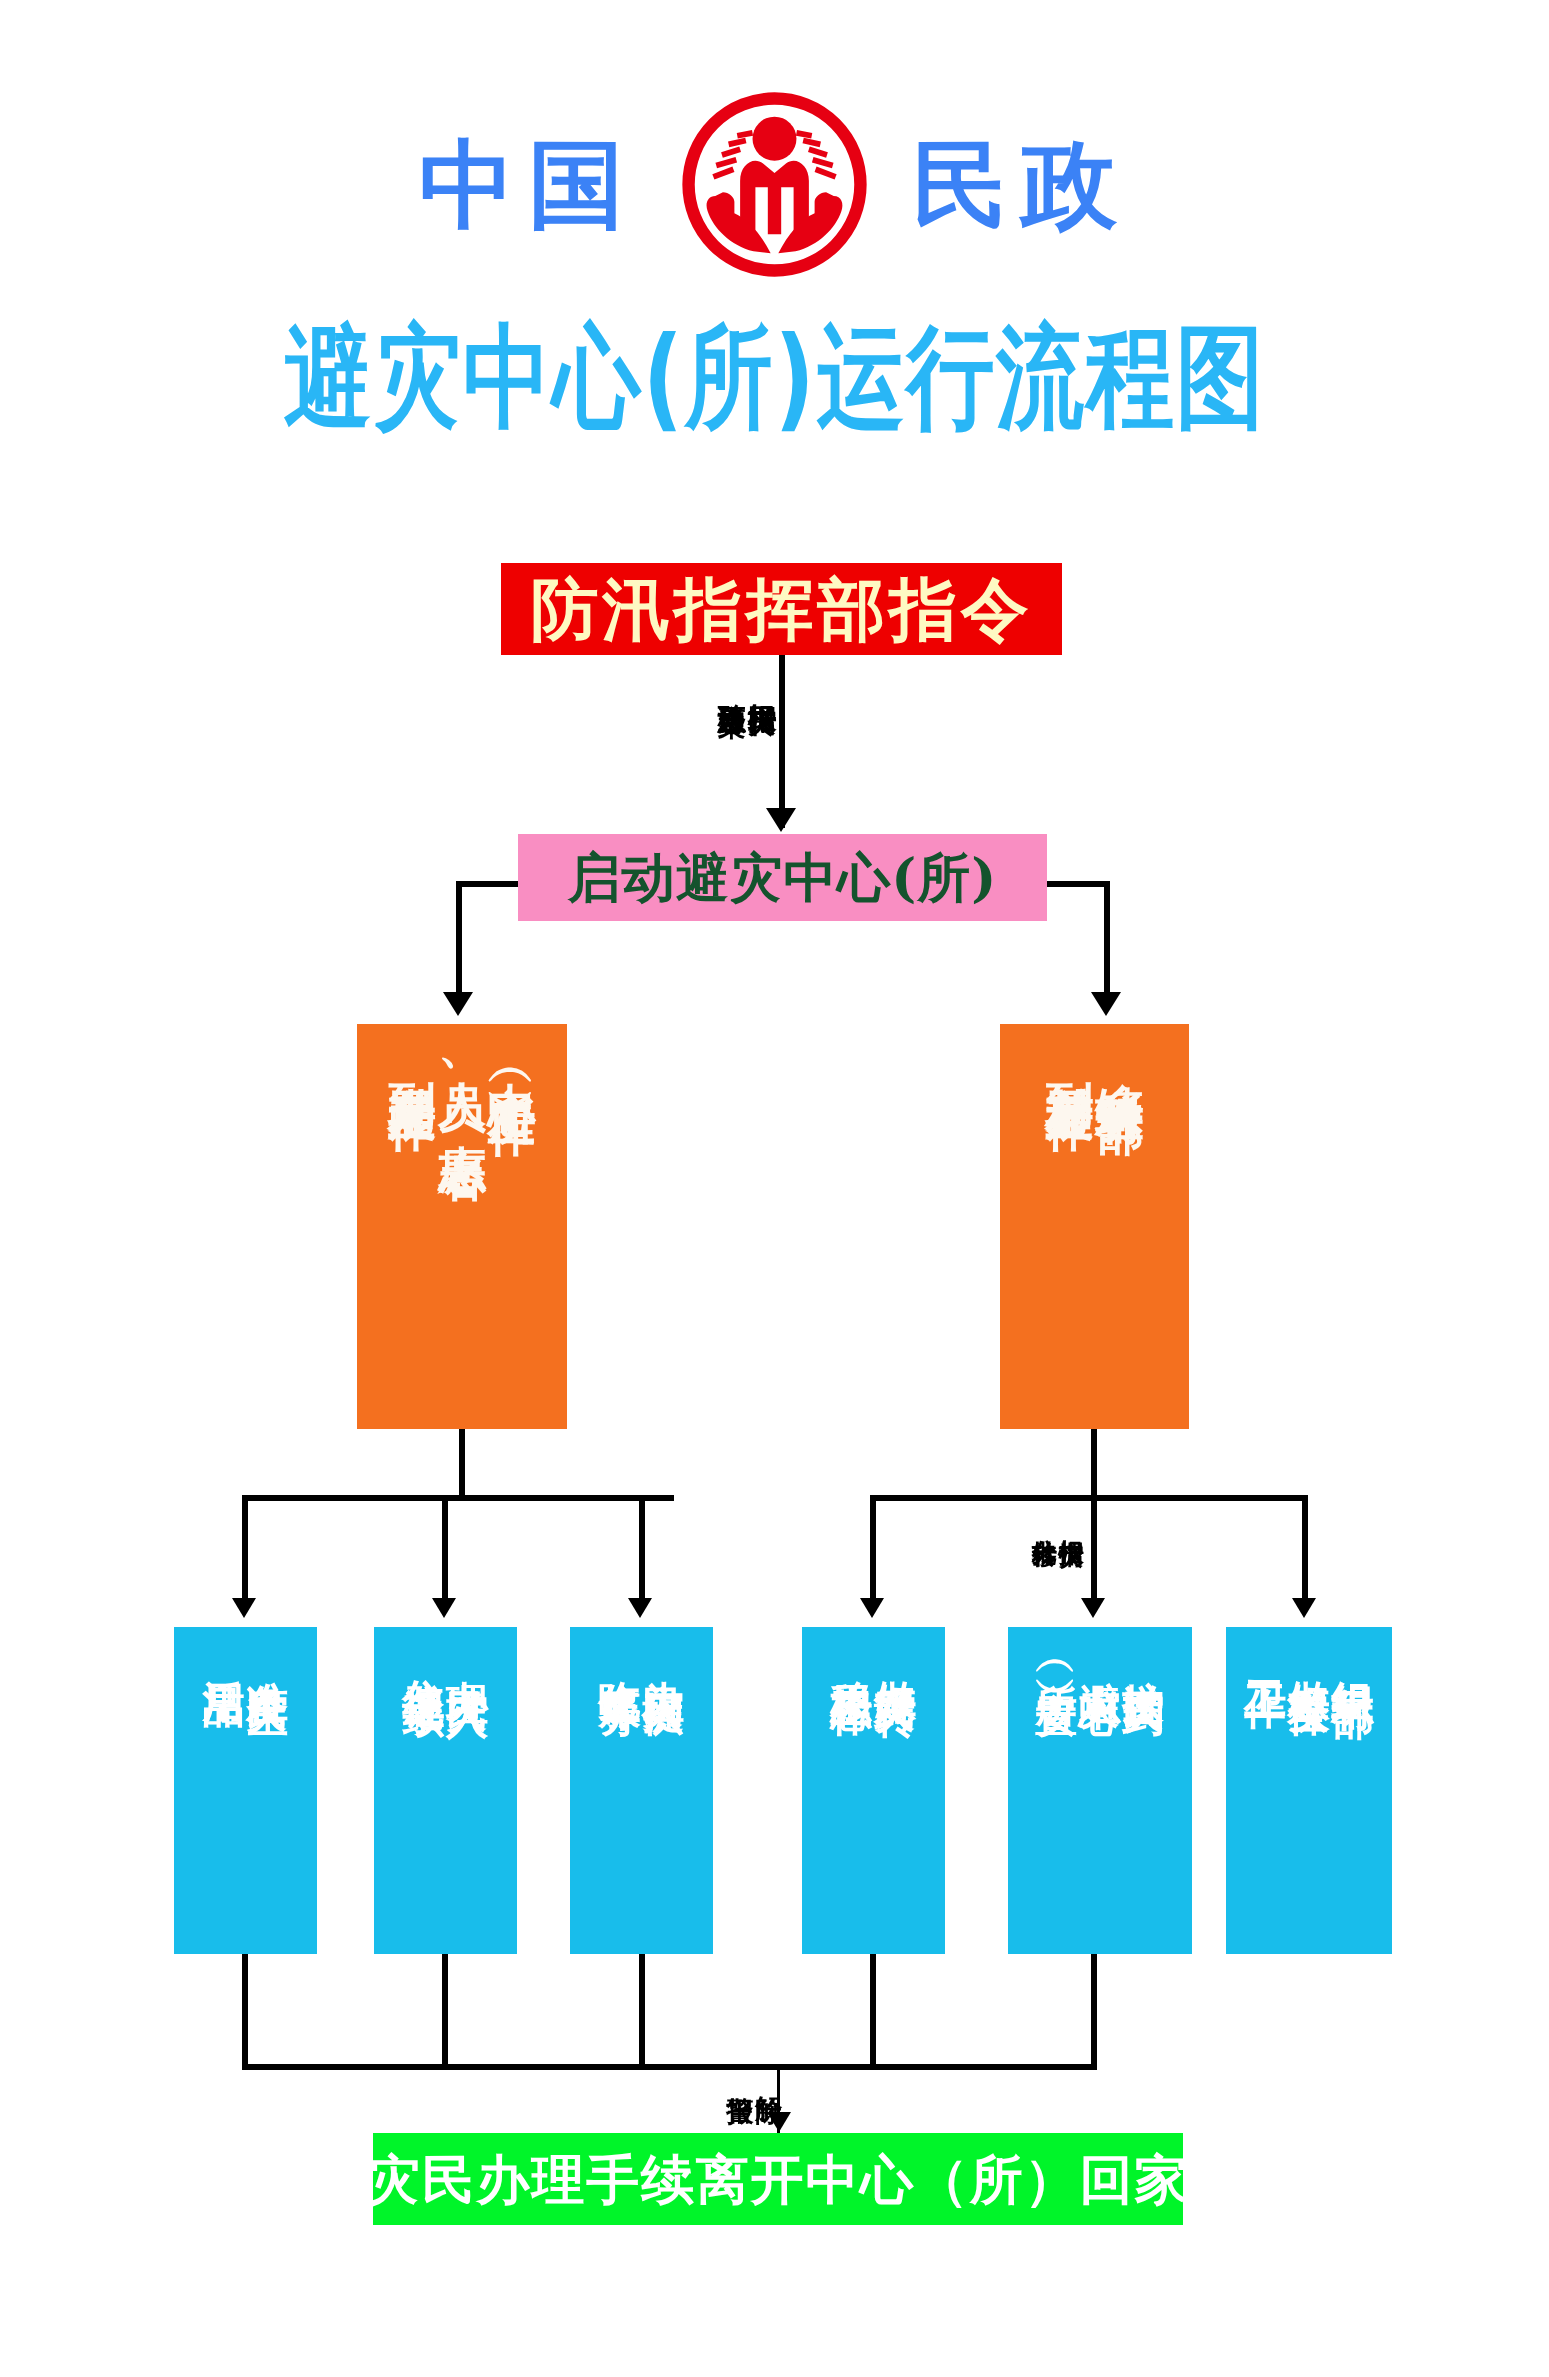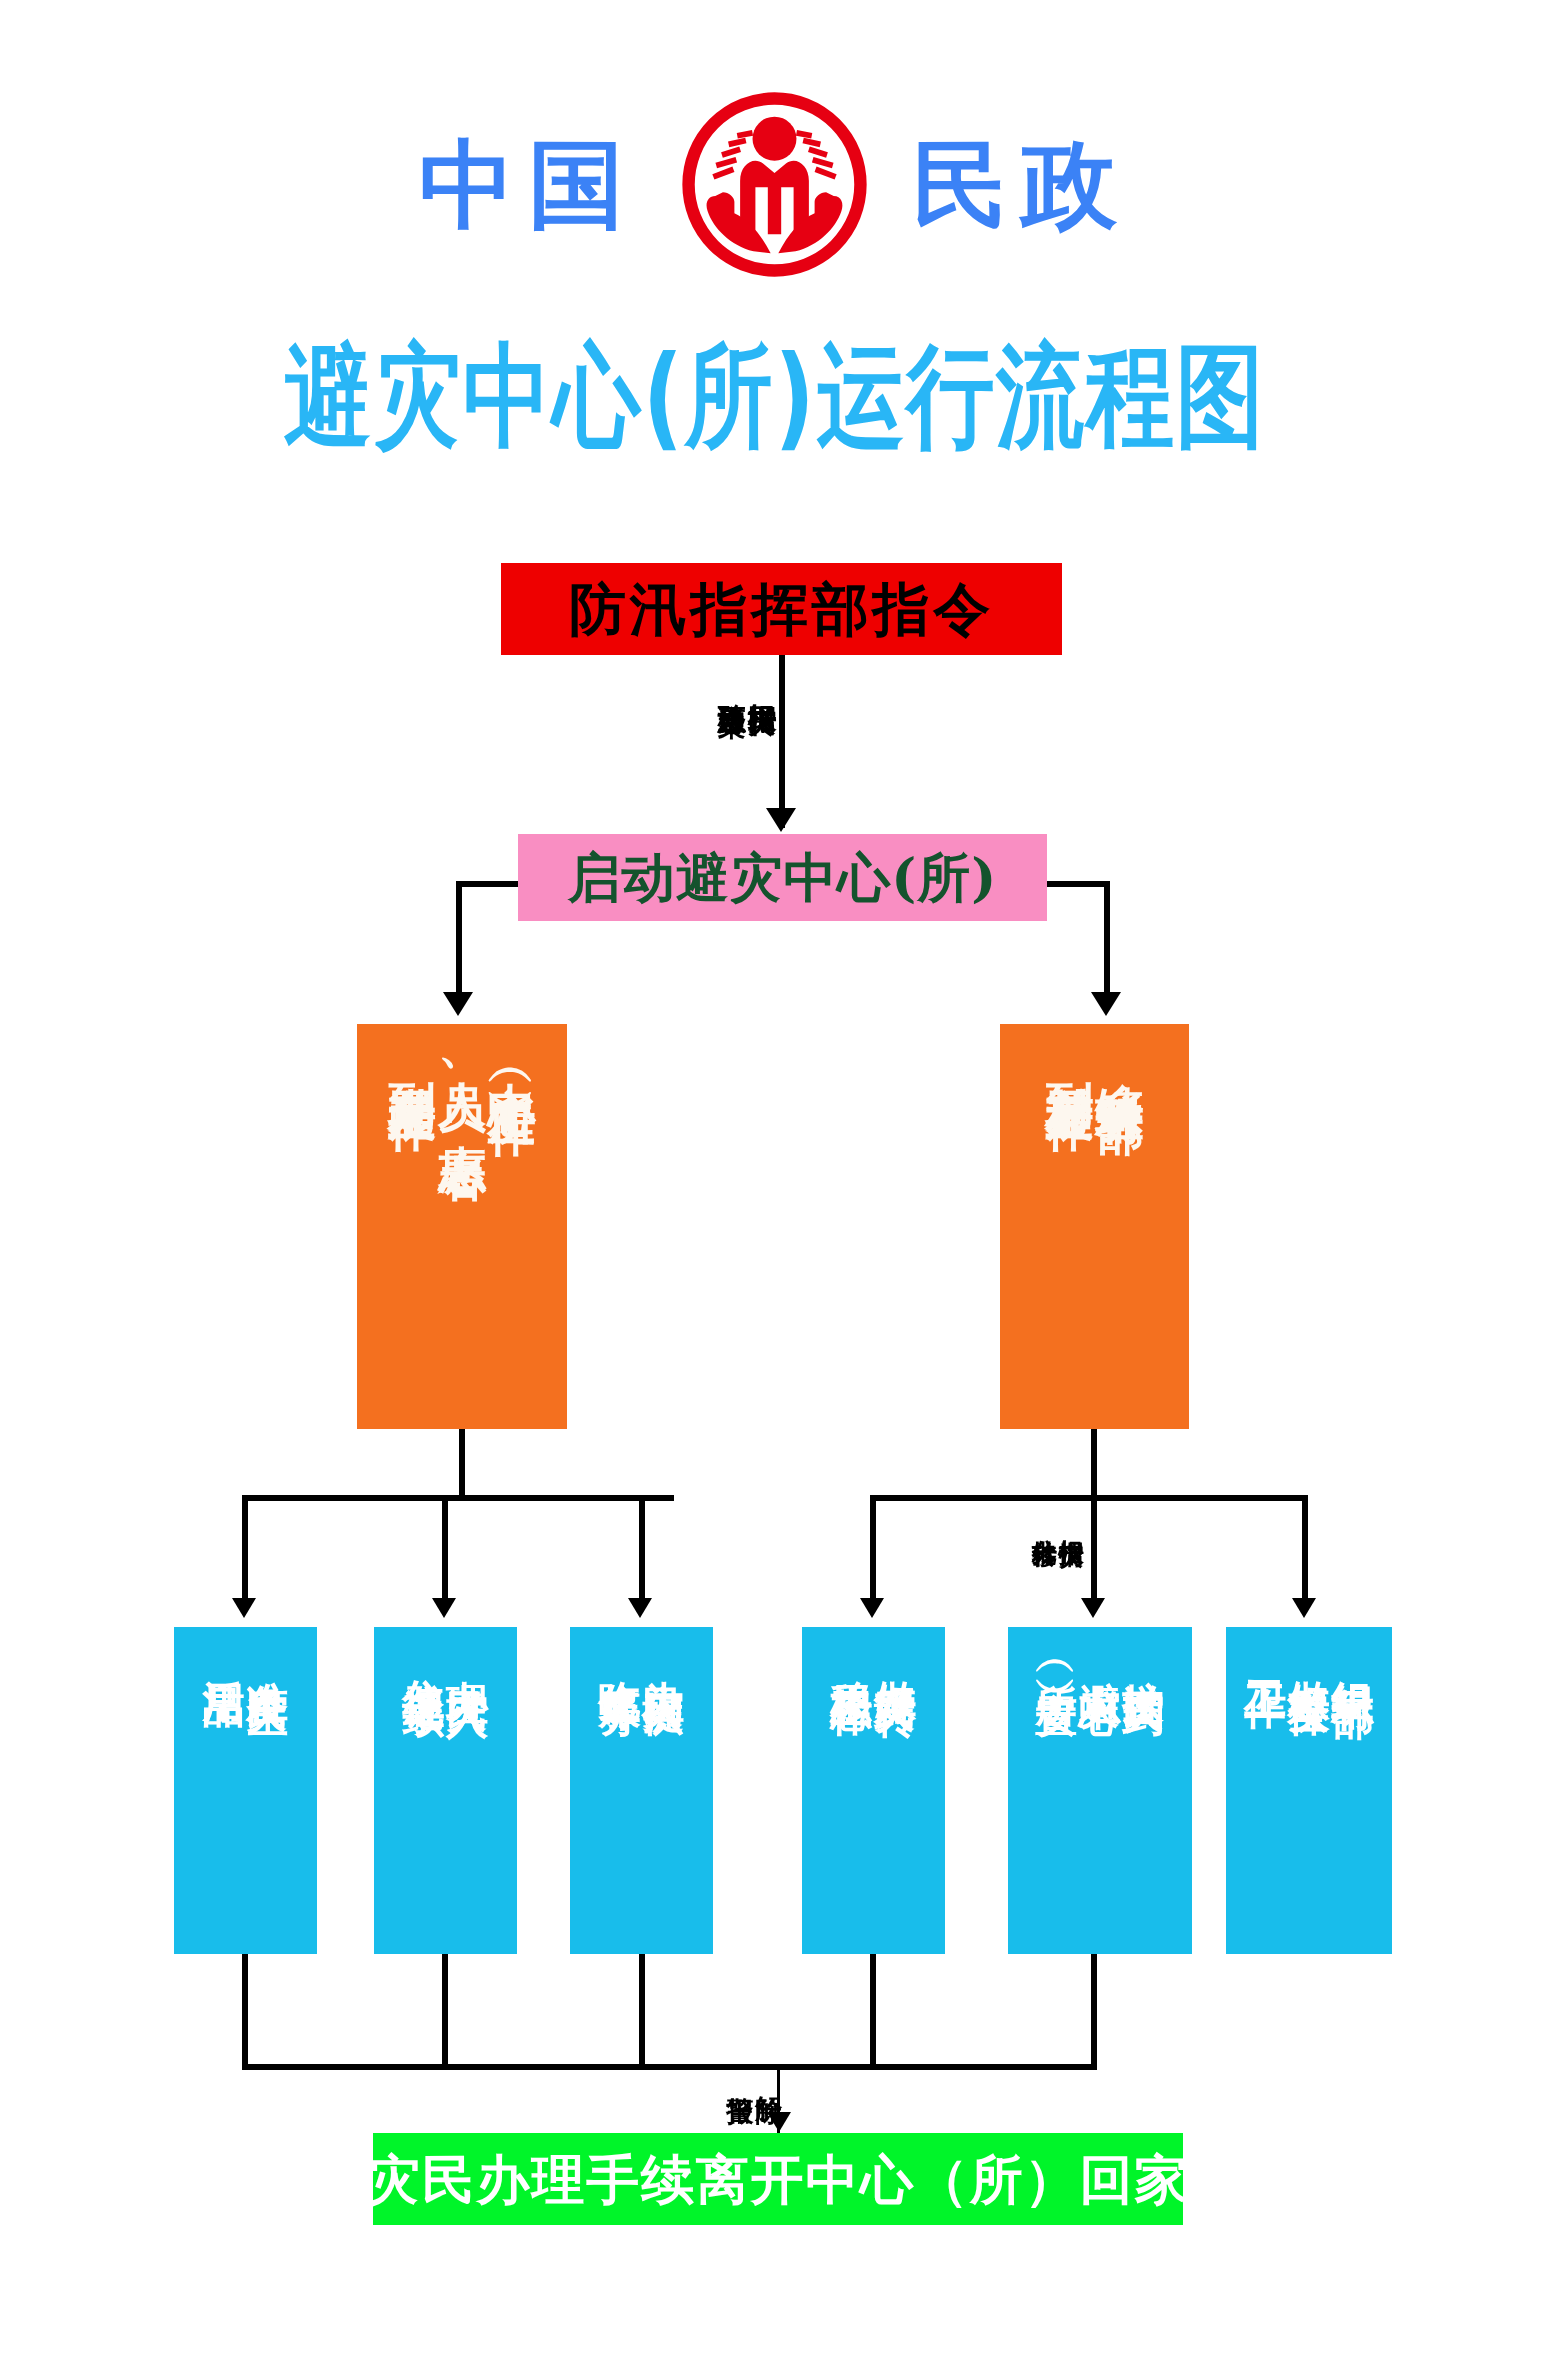--- a/index.html
+++ b/index.html
@@ -40,21 +40,21 @@
     white-space: nowrap;
   }
   #logo-wrap {
     width: 191px;
     height: 191px;
     flex: 0 0 auto;
   }
   #title-bar {
     position: absolute;
     left: 0;
-    top: 331px;
+    top: 312px;
     width: 1549px;
     text-align: center;
   }
   #poster-title {
     display: inline-block;
     color: #29b6f6;
     font-family: "DejaVu Sans", sans-serif;
     font-weight: bold;
     font-size: 88px;
     line-height: 1.15;
@@ -81,24 +81,23 @@
   }
 
   #node-command {
     left: 501px;
     top: 563px;
     width: 561px;
     height: 92px;
     background: #ee0000;
   }
   #node-command .node-h-text {
-    color: #000000;
-    font-size: 57px;
+    color: #fef9c3;
+    font-size: 68px;
     letter-spacing: 3.7px;
-    font-family: Liberation Serif, serif;
   }
 
   #node-activate {
     left: 518px;
     top: 834px;
     width: 529px;
     height: 87px;
     background: #f98ec2;
   }
   #node-activate .node-h-text {

